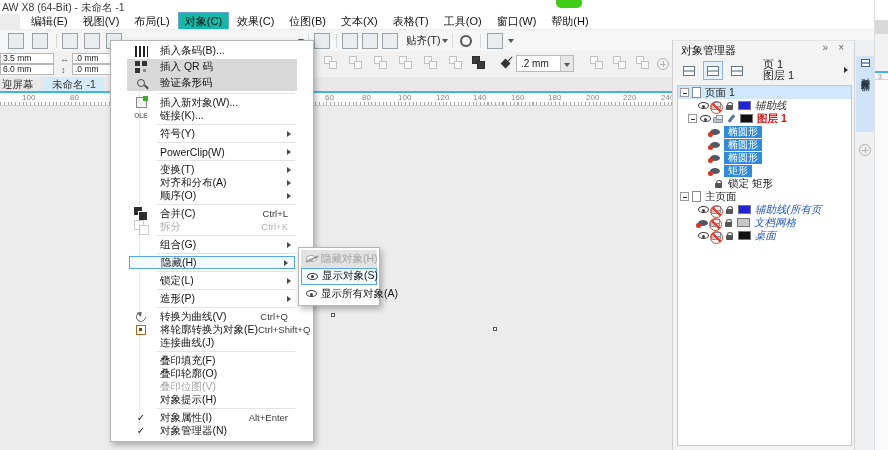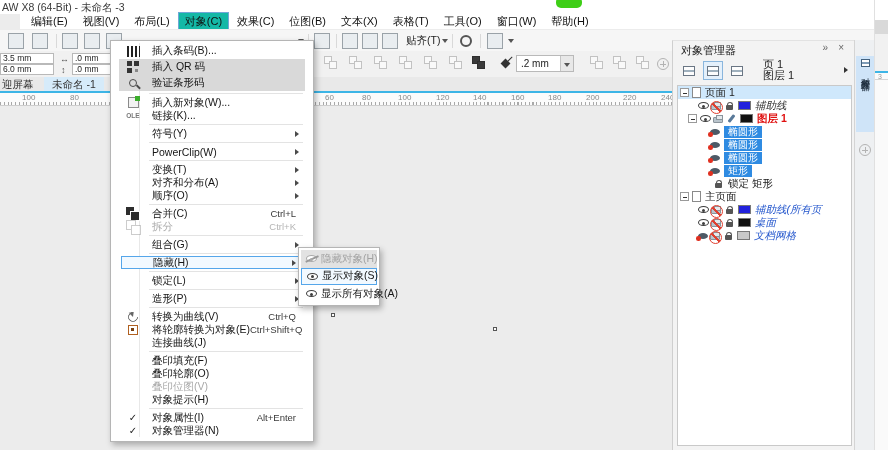--- a/index.html
+++ b/index.html
@@ -61,21 +61,21 @@
   .ruler .ticks { position:absolute; left:0; bottom:0; width:100%; height:3px;
     background:repeating-linear-gradient(90deg,#a8a8a8 0 1px,transparent 1px 3.75px); }
   .rlabel { position:absolute; top:0; font-size:8px; color:#8a8a8a; }
 
   
   .canvas { position:absolute; left:0; top:107px; width:874px; height:343px; background:#ececec; }
   .obj-dot { position:absolute; width:4px; height:4px; background:#fdfdfd; border:1px solid #555; }
 
   
   .menu { position:absolute; left:110px; top:40px; width:204px; background:#fff;
-    border:1px solid #b5b5b5; box-shadow:2px 3px 6px rgba(0,0,0,.28); padding:2px 8px 4px; z-index:20; }
+    border:1px solid #b5b5b5; box-shadow:2px 3px 6px rgba(0,0,0,.28); padding:2px 16px 4px; z-index:20; }
   .menu::before { content:""; position:absolute; left:28px; top:2px; bottom:4px; width:1px; background:#e8e8e8; }
   .mi { position:relative; display:flex; align-items:center; height:13px; font-size:10.5px; color:#161616; white-space:nowrap; }
   .mi.tall { height:16px; }
   .mi .gut { flex:0 0 28px; display:flex; align-items:center; justify-content:center; }
   .mi .lab { padding-left:5px; }
   .mi .sc { margin-left:auto; padding-right:9px; font-size:9.5px; color:#3a3a3a; }
   .mi .sub { margin-left:auto; margin-right:6px; width:0; height:0; border-top:3.5px solid transparent; border-bottom:3.5px solid transparent; border-left:4px solid #4a4a4a; }
   .mi.graybg { background:#d9d9d9; }
   .mi.disabled { color:#a9a9a9; }
   .mi.disabled .sc { color:#b5b5b5; }
@@ -168,21 +168,21 @@
   .sliver .s4 { position:absolute; left:0; top:71px; width:14px; height:2px; background:#3db5e6; }
   .sliver .s5 { position:absolute; left:0; top:73px; width:14px; height:7px; background:#fbfbfb;
     border-bottom:1px solid #d5d5d5; font-size:7px; color:#999; padding-left:3px; }
 </style>
 </head>
 <body>
 
 <div id="app">
 
   <div class="titlebar">
-    <span class="title">AW X8 (64-Bit) - 未命名 -3</span>
+    <span class="title">AW X8 (64-Bit) - 未命名 -1</span>
   </div>
   <div class="rec-blob"></div>
 
   <div class="menubar">
     <span class="mb-item">编辑(E)</span>
     <span class="mb-item">视图(V)</span>
     <span class="mb-item">布局(L)</span>
     <span class="mb-item active">对象(C)</span>
     <span class="mb-item">效果(C)</span>
     <span class="mb-item">位图(B)</span>
@@ -551,32 +551,32 @@
         <span class="b">主页面</span>
       </div>
       <div class="trow" style="padding-left:20px">
         <span class="ic ic-eye"></span>
         <span class="ic ic-print banned"></span>
         <span class="ic ic-lock"></span>
         <span class="chip" style="background:#2222dd"></span>
         <span class="it-blue">辅助线(所有页</span>
       </div>
       <div class="trow" style="padding-left:20px">
+        <span class="ic ic-hiddeneye"></span>
+        <span class="ic ic-print banned"></span>
+        <span class="ic ic-lock"></span>
+        <span class="chip" style="background:#c8c8c8"></span>
+        <span class="it-blue">文档网格</span>
+      </div>
+      <div class="trow" style="padding-left:20px">
         <span class="ic ic-eye"></span>
         <span class="ic ic-print banned"></span>
         <span class="ic ic-lock"></span>
         <span class="chip" style="background:#111"></span>
         <span class="it-blue">桌面</span>
-      </div>
-      <div class="trow" style="padding-left:20px">
-        <span class="ic ic-hiddeneye"></span>
-        <span class="ic ic-print banned"></span>
-        <span class="ic ic-lock"></span>
-        <span class="chip" style="background:#c8c8c8"></span>
-        <span class="it-blue">文档网格</span>
       </div>
     </div>
   </div>
 
   <div class="sidestrip">
     <div class="sidetab">
       <span class="tab-ic"></span>
       <span class="vtext">对象管理器</span>
     </div>
     <span class="ic-plus-circle strip-plus"></span>

